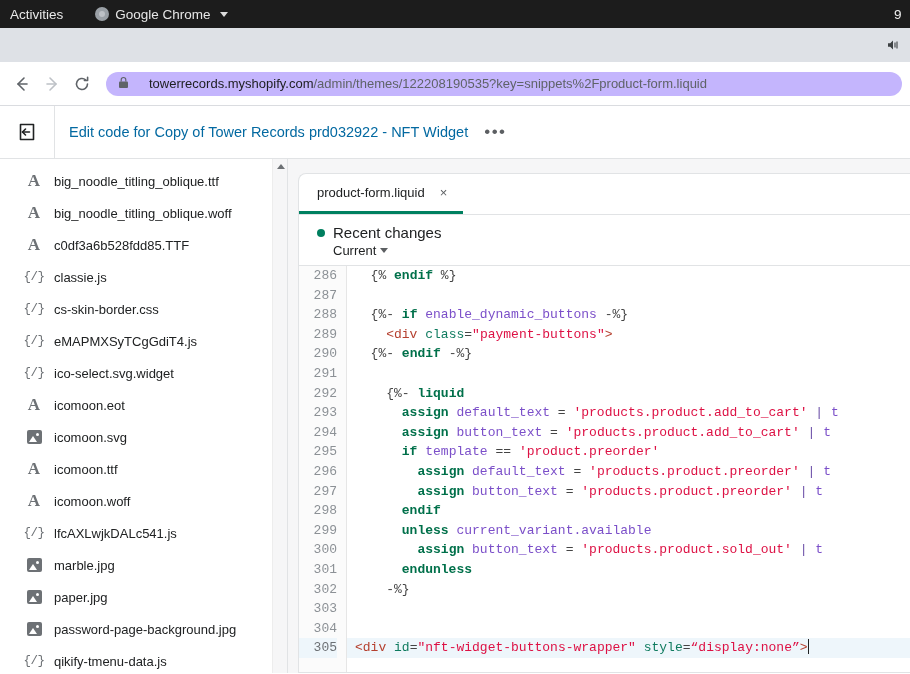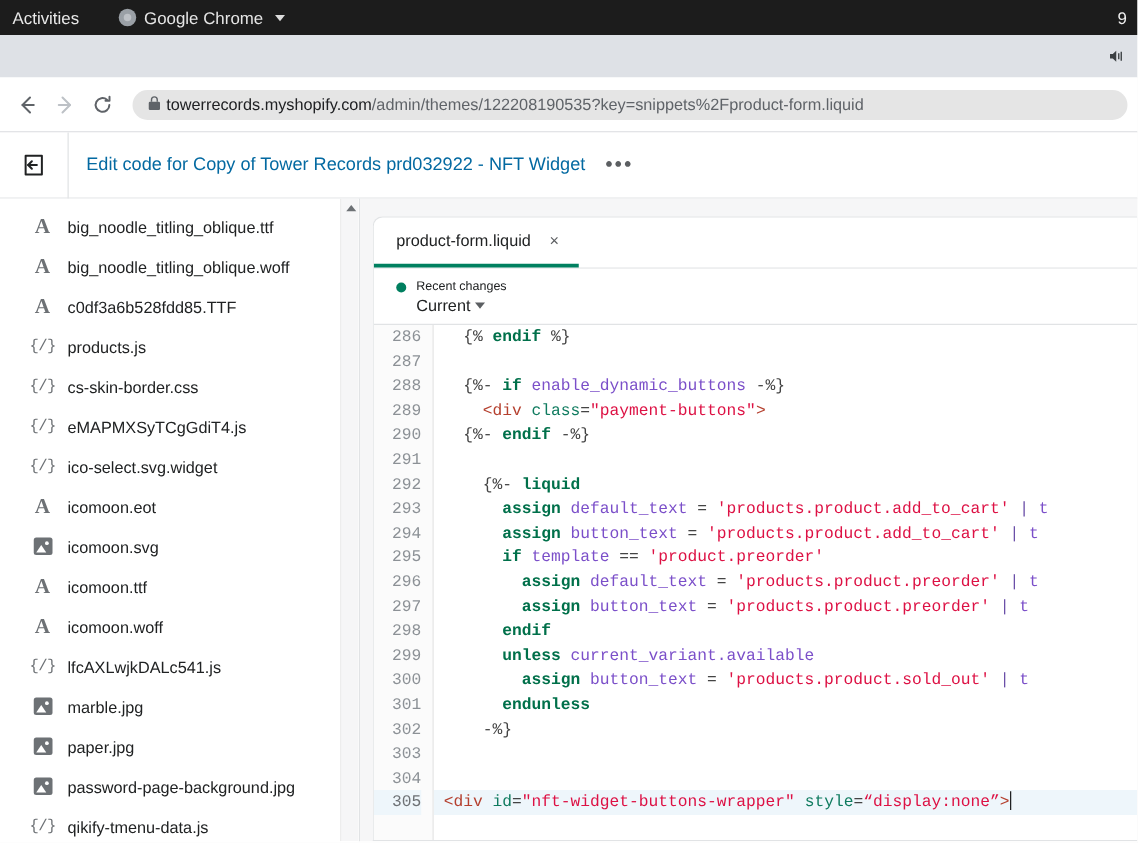--- a/index.html
+++ b/index.html
@@ -148,23 +148,23 @@
     gap: 2px; padding: 0 8px;
     border-bottom: 1px solid #dadce0;
   }
   .nav-btn {
     width: 28px; height: 28px; border-radius: 50%;
     display: flex; align-items: center; justify-content: center;
     flex: 0 0 auto;
   }
   #omnibox {
     flex: 1 1 auto; height: 24px;
-    background: #e5e5e5; border-radius: 14px;
+    background: #c4b5fd; border-radius: 14px;
     display: flex; align-items: center;
-    padding: 0 12px; gap: 4px;
+    padding: 0 12px; gap: 20px;
     margin-left: 8px;
     font-size: 13px;
   }
   #omnibox .lock { flex: 0 0 auto; }
   #url-text { color: #5f6368; white-space: nowrap; overflow: hidden; }
   #url-text .host { color: #202124; }
 
   
   #admin-header {
     height: 53px; width: 910px;
@@ -268,21 +268,21 @@
   .ftab.active { border-bottom-color: #008060; }
   .ftab .fclose { color: #5c5f62; font-size: 13px; }
 
   #recent-bar {
     flex: 0 0 auto; padding: 9px 0 7px 18px;
     border-bottom: 1px solid #e1e3e5;
     background: #fff;
   }
   #recent-row { display: flex; align-items: center; gap: 8px; }
   .green-dot { width: 8px; height: 8px; border-radius: 50%; background: #007f5f; flex: 0 0 auto; }
-  #recent-label { font-size: 10px; color: #202223; }
+  #recent-label { font-size: 15px; color: #202223; }
   #current-row {
     display: flex; align-items: center; gap: 4px;
     margin-top: 2px; margin-left: 16px;
   }
   #current-label { font-size: 13px; color: #202223; }
   .tri-down {
     width: 0; height: 0; border-left: 4.5px solid transparent;
     border-right: 4.5px solid transparent; border-top: 5px solid #5c5f62;
   }
 
@@ -465,21 +465,21 @@
         <div class="file-row">
           <span class="file-ico ico-font">A</span>
           <span>big_noodle_titling_oblique.woff</span>
         </div>
         <div class="file-row">
           <span class="file-ico ico-font">A</span>
           <span>c0df3a6b528fdd85.TTF</span>
         </div>
         <div class="file-row">
           <span class="file-ico ico-code">{/}</span>
-          <span>products.js</span>
+          <span>classie.js</span>
         </div>
         <div class="file-row">
           <span class="file-ico ico-code">{/}</span>
           <span>cs-skin-border.css</span>
         </div>
         <div class="file-row">
           <span class="file-ico ico-code">{/}</span>
           <span>eMAPMXSyTCgGdiT4.js</span>
         </div>
         <div class="file-row">

